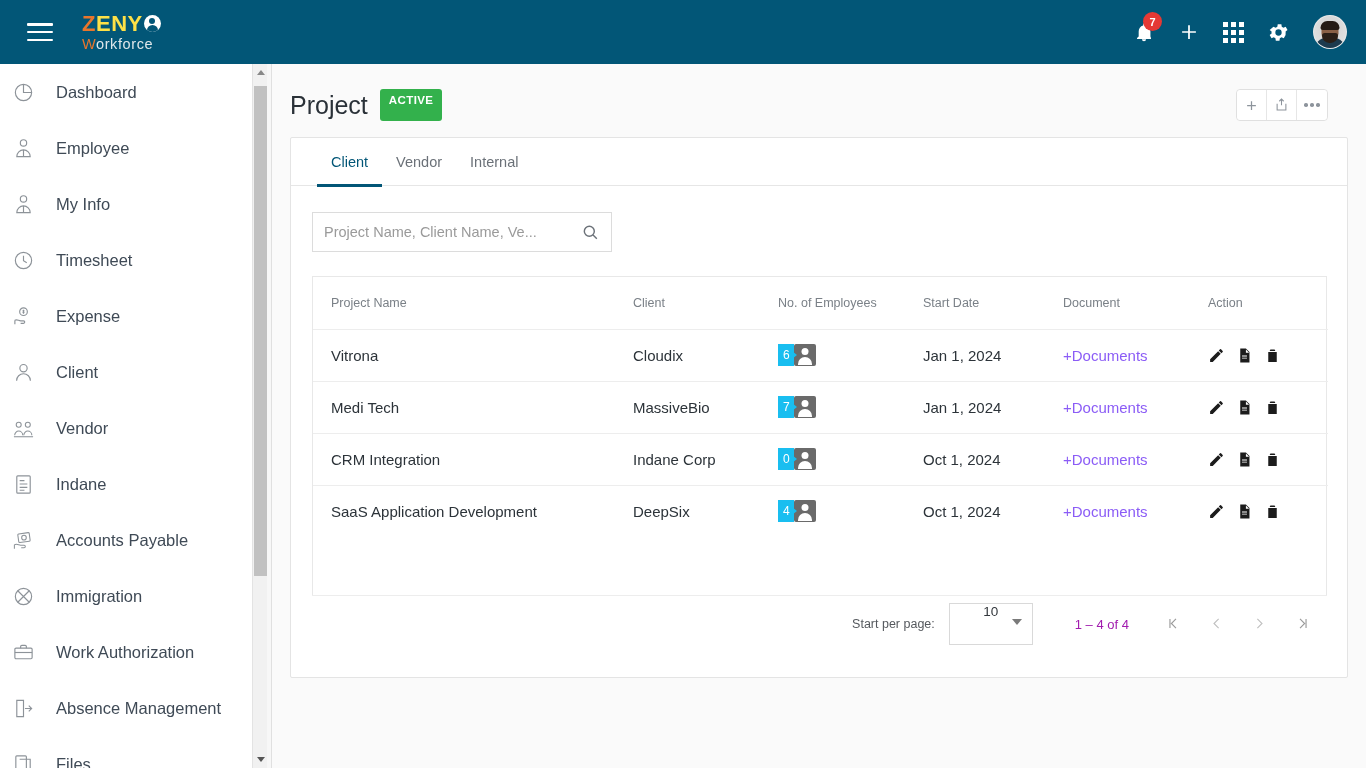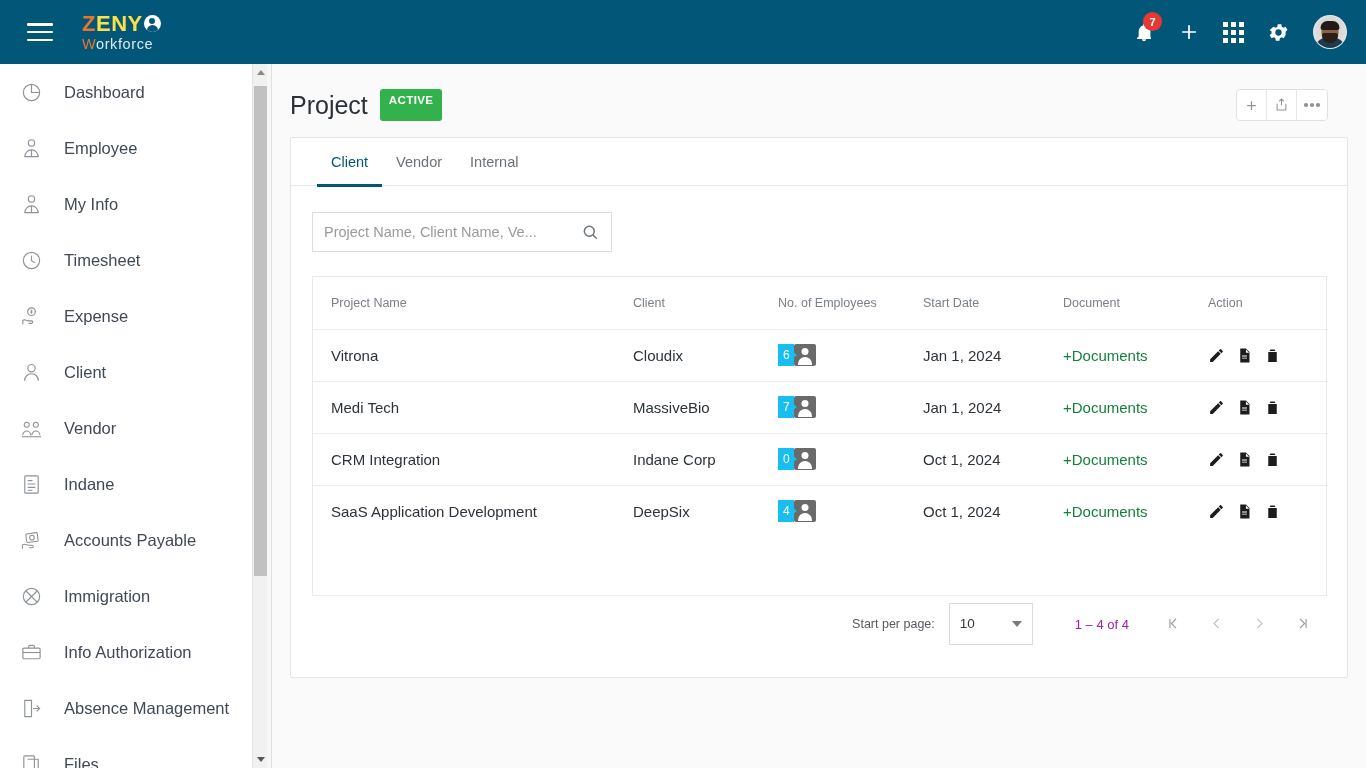--- a/index.html
+++ b/index.html
@@ -77,21 +77,21 @@
     position: absolute; left: 50%; bottom: -3px; transform: translateX(-50%);
     width: 30px; height: 13px; border-radius: 11px 11px 0 0; background: #1d3a4e;
   }
 
   
   .sidebar {
     position: absolute; left: 0; top: 64px; width: 256px; height: 704px;
     background: #fff; overflow: hidden;
   }
   .nav-item {
-    display: flex; align-items: center; height: 56px; padding-left: 20px;
+    display: flex; align-items: center; height: 56px; padding-left: 12px;
     cursor: pointer; color: #3f4a56; font-size: 16.5px;
   }
   .nav-ico {
     width: 30px; height: 26px; margin-right: 14px;
     display: flex; align-items: center; justify-content: flex-start;
     color: #8d9399; flex: none;
   }
   .nav-label { white-space: nowrap; }
 
   
@@ -206,34 +206,34 @@
   }
   .emp-person::before {
     content: ""; position: absolute; left: 50%; top: 4px; transform: translateX(-50%);
     width: 7px; height: 7px; border-radius: 50%; background: #fff;
   }
   .emp-person::after {
     content: ""; position: absolute; left: 50%; bottom: 1px; transform: translateX(-50%);
     width: 14px; height: 8px; border-radius: 7px 7px 0 0; background: #fff;
   }
 
-  .doc-link { color: #15803d; font-size: 15px; text-decoration: none; cursor: pointer; }
+  .doc-link { color: #8b5cf6; font-size: 15px; text-decoration: none; cursor: pointer; }
   .actions { display: flex; align-items: center; gap: 11px; color: #1c1c1c; }
   .actions span { cursor: pointer; display: flex; }
 
   .paginator {
     position: absolute; left: 21px; top: 458px; width: 1015px; height: 56px;
     display: flex; align-items: center; justify-content: flex-end;
     padding-right: 16px; border-top: 1px solid #ededed; margin-top: -1px;
   }
   .pg-label { font-size: 12.5px; color: #55595e; margin-right: 14px; }
   .pg-select {
     width: 84px; height: 42px; border: 1px solid #d9d9d9; background: #fff;
     display: flex; align-items: center; padding: 0 10px; font-size: 13.5px;
-    color: #33383d; cursor: pointer;
+    color: #33383d; cursor: pointer; flex-direction: column;
   }
   .pg-caret {
     margin-left: auto; width: 0; height: 0;
     border-left: 5px solid transparent; border-right: 5px solid transparent; border-top: 6px solid #7a7a7a;
   }
   .pg-range { font-size: 13px; color: #a21caf; margin: 2px 36px 0 42px; }
   .pg-nav { display: flex; align-items: center; gap: 26px; color: #c0c0c0; }
   .pg-nav span { cursor: pointer; display: flex; align-items: center; }
   .pg-nav .enabled { color: #9a9a9a; }
 </style>
@@ -415,21 +415,21 @@
     </div>
 
     <div class="nav-item">
       <span class="nav-ico">
         <svg width="23" height="23" viewBox="0 0 24 24" fill="none" stroke="currentColor" stroke-width="1.2">
           <rect x="3" y="7.5" width="18" height="11" rx="1.2"></rect>
           <path d="M9 7.5V5.8A1.3 1.3 0 0 1 10.3 4.5h3.4A1.3 1.3 0 0 1 15 5.8v1.7"></path>
           <path d="M3 12h18"></path>
         </svg>
       </span>
-      <span class="nav-label">Info Authorization</span>
+      <span class="nav-label">Work Authorization</span>
     </div>
 
     <div class="nav-item">
       <span class="nav-ico">
         <svg width="23" height="23" viewBox="0 0 24 24" fill="none" stroke="currentColor" stroke-width="1.2">
           <path d="M5 3.5h7v17H5z"></path>
           <path d="M13.5 12h6.5M17.5 9l3 3-3 3"></path>
         </svg>
       </span>
       <span class="nav-label">Absence Management</span>

